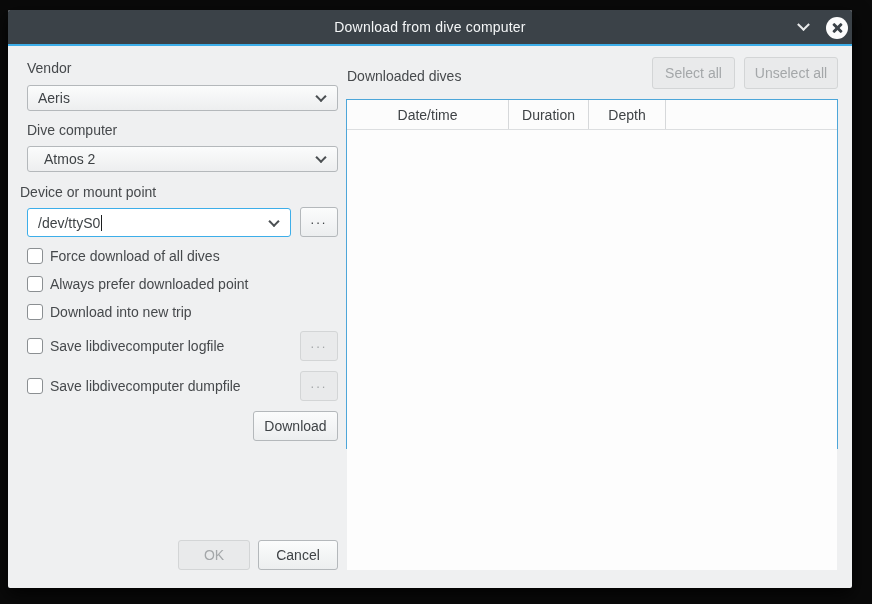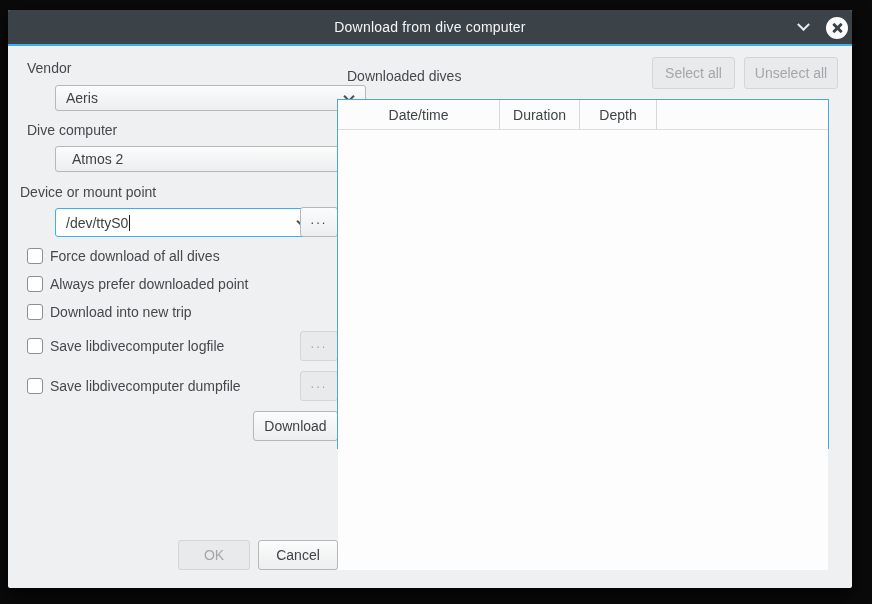--- a/index.html
+++ b/index.html
@@ -59,21 +59,20 @@
   .label {
     position: absolute; font-size: 14px; color: #46494c; white-space: nowrap;
   }
   .combo {
     position: absolute;
     background: linear-gradient(to bottom, #fbfcfc, #edeeef);
     border: 1px solid #b4b8bb; border-radius: 3px;
     display: flex; align-items: center;
     padding: 0 10px; font-size: 14px; color: #3f4346;
     cursor: pointer;
-    margin-left: 28px;
   }
   .combo .combo-chevron {
     position: absolute; right: 12px; top: 50%;
     width: 8px; height: 8px;
     border-right: 2px solid #4c5053; border-bottom: 2px solid #4c5053;
     transform: translateY(-70%) rotate(45deg);
   }
   .combo-editable {
     background: #fff;
     border: 1px solid #3daee9;
@@ -97,21 +96,21 @@
   .checkbox-row { position: absolute; left: 19px; display: flex; align-items: center; cursor: pointer; }
   .checkbox-box {
     width: 16px; height: 16px; background: #fff;
     border: 1px solid #8b8f92; border-radius: 3px;
     flex: 0 0 auto;
   }
   .checkbox-label { margin-left: 7px; font-size: 14px; color: #46494c; white-space: nowrap; }
 
   
   .dives-table {
-    position: absolute; left: 329px; top: 89px; width: 492px; height: 350px;
+    position: absolute; left: 338px; top: 89px; width: 492px; height: 350px;
     background: #fdfdfd;
     border: 1px solid #4da6d9;
   }
   .table-header { display: flex; height: 30px; border-bottom: 1px solid #dcdee0; background: #fcfcfc; }
   .th {
     display: flex; align-items: center; justify-content: center;
     font-size: 14px; color: #3f4346;
     border-right: 1px solid #d6d8da;
     overflow: hidden;
   }

